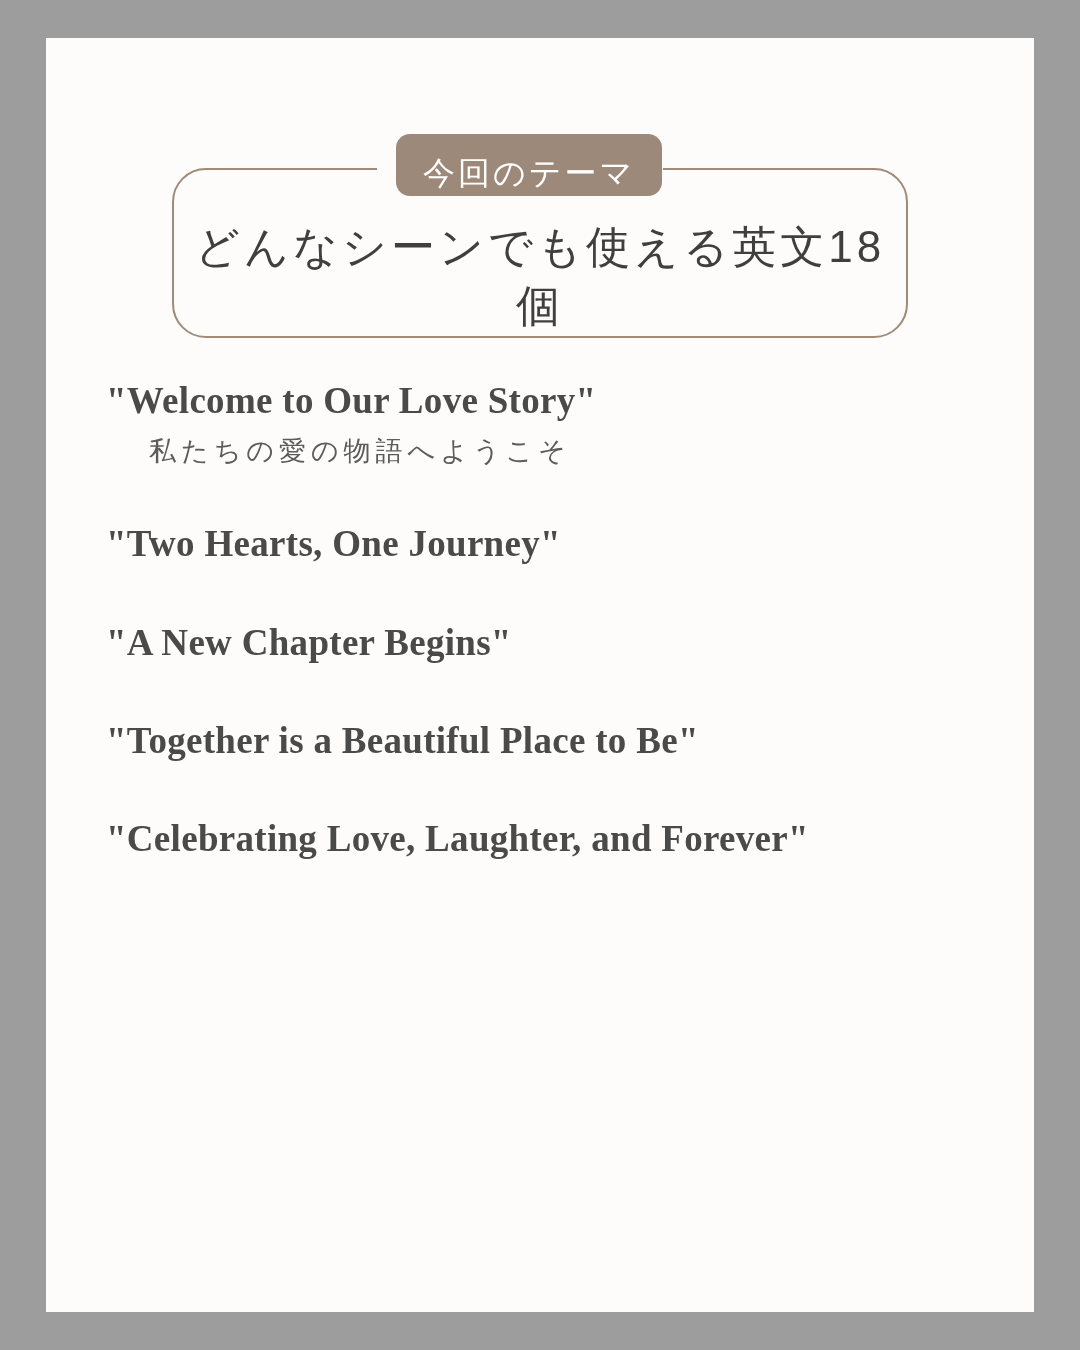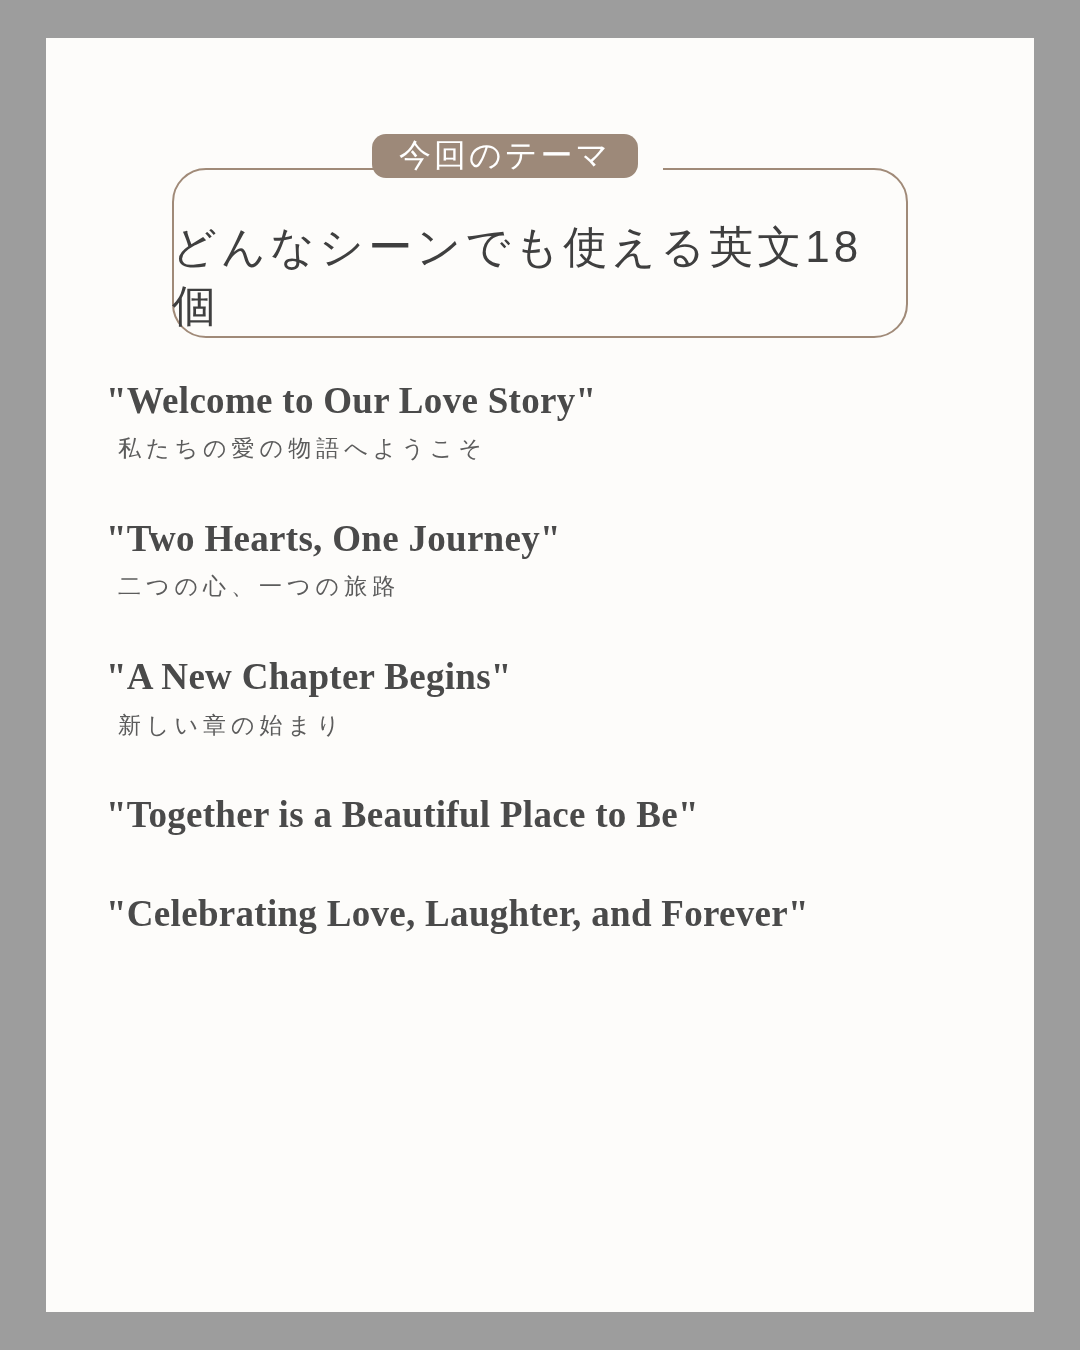--- a/index.html
+++ b/index.html
@@ -35,24 +35,24 @@
     top: 130px;
     width: 736px;
     height: 170px;
     box-sizing: border-box;
     border: 2px solid #a08a78;
     border-radius: 34px;
     background: transparent;
   }
   .theme-badge {
     position: absolute;
-    left: 326px;
+    left: 350px;
     top: 96px;
     width: 266px;
-    height: 44px;
+    height: 62px;
     box-sizing: border-box;
     background: #9d8979;
     border-radius: 14px;
     color: #ffffff;
     font-size: 32px;
     letter-spacing: 3px;
     display: flex;
     align-items: flex-end;
     justify-content: center;
     z-index: 3;
@@ -64,20 +64,21 @@
     width: 286px;
     height: 10px;
     background: #fdfcfa;
     z-index: 2;
   }
   .theme-title {
     position: absolute;
     left: 126px;
     top: 180px;
     width: 736px;
+    text-align: center;
     color: #3f3f3f;
     font-size: 44px;
     letter-spacing: 4px;
     z-index: 3;
   }
 
   
   .phrase-list {
     position: absolute;
     left: 0;
@@ -91,24 +92,24 @@
   .phrase-en {
     font-family: "Liberation Serif", serif;
     font-weight: bold;
     font-size: 37px;
     color: #4a4a4a;
     letter-spacing: 0.3px;
     padding-left: 60px;
     line-height: 1.25;
   }
   .phrase-ja {
-    font-size: 23px;
+    font-size: 27px;
     color: #5c5c5c;
     letter-spacing: 5px;
-    padding-left: 72px;
+    padding-left: 103px;
     margin-top: 10px;
     line-height: 1.3;
   }
 </style>
 </head>
 <body>
 
 <div class="page-frame">
 
   <div class="theme-wrap">
@@ -122,26 +123,24 @@
 
   <div class="phrase-list">
 
     <div class="phrase-item">
       <div class="phrase-en">"Welcome to Our Love Story"</div>
       <div class="phrase-ja">私たちの愛の物語へようこそ</div>
     </div>
 
     <div class="phrase-item">
       <div class="phrase-en">"Two Hearts, One Journey"</div>
-      <div class="phrase-ja">二つの心、一つの旅路</div>
     </div>
 
     <div class="phrase-item">
       <div class="phrase-en">"A New Chapter Begins"</div>
-      <div class="phrase-ja">新しい章の始まり</div>
     </div>
 
     <div class="phrase-item">
       <div class="phrase-en">"Together is a Beautiful Place to Be"</div>
     </div>
 
     <div class="phrase-item">
       <div class="phrase-en">"Celebrating Love, Laughter, and Forever"</div>
     </div>
 

